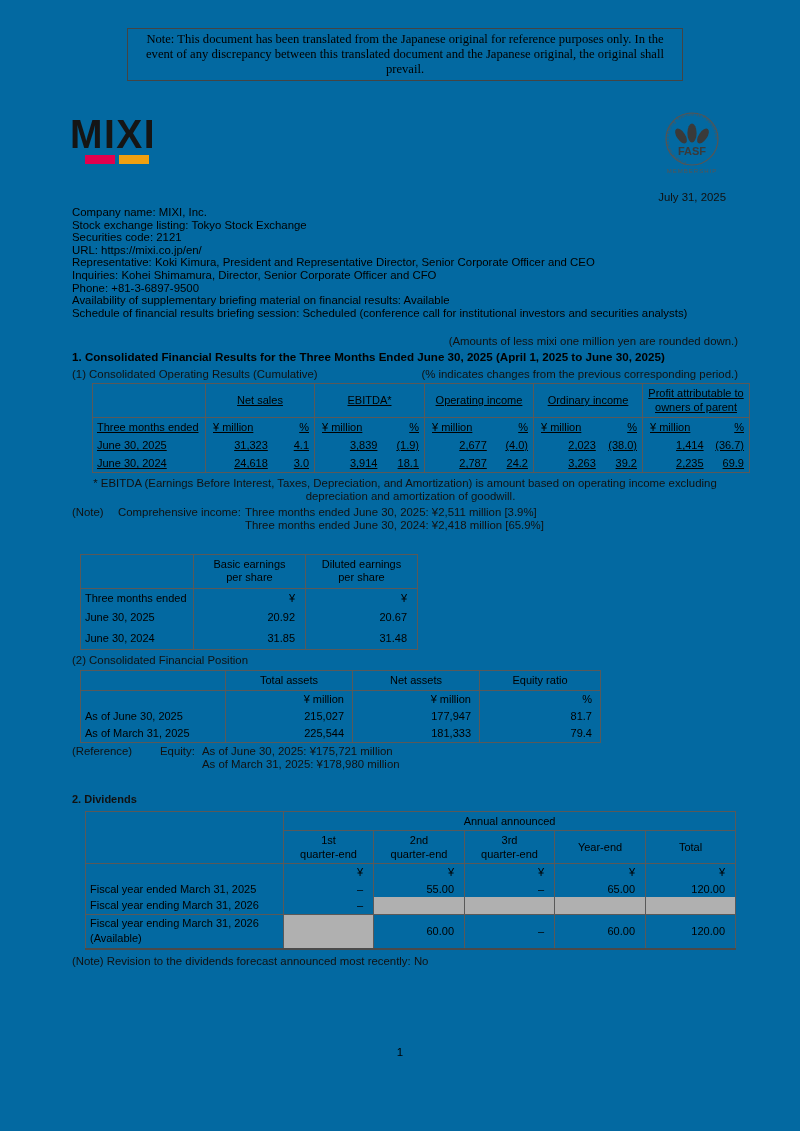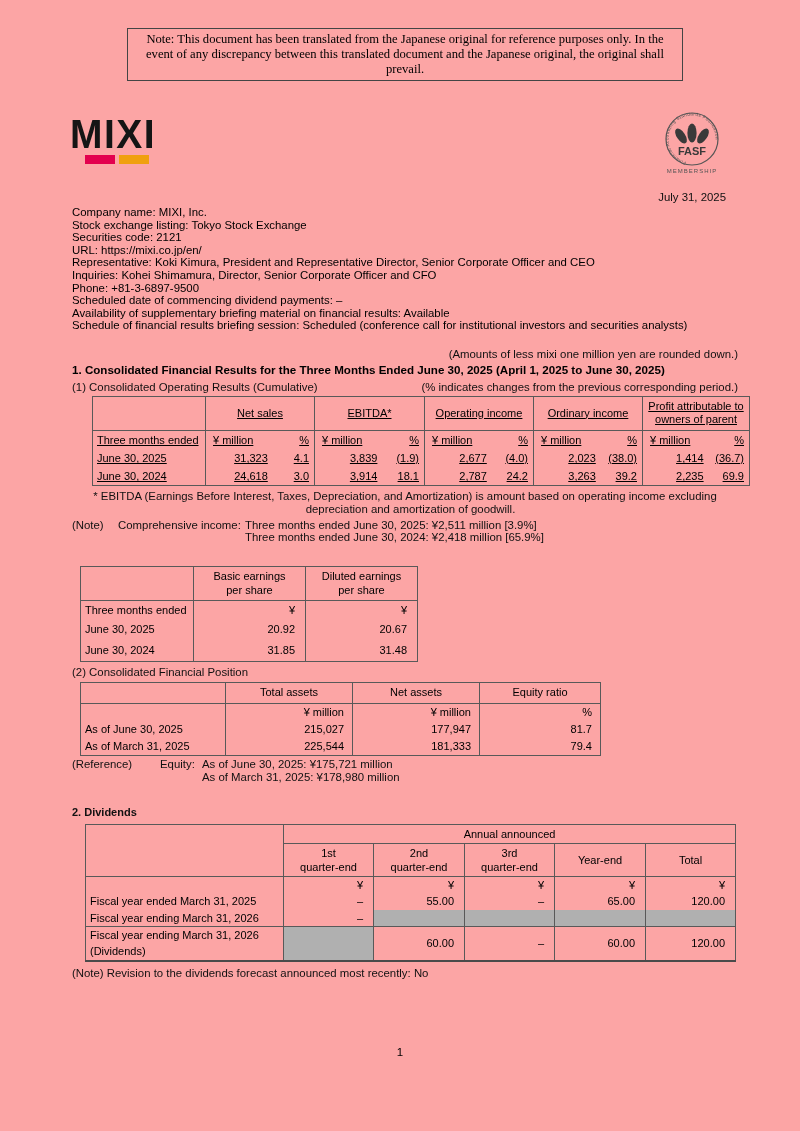--- a/index.html
+++ b/index.html
@@ -1,17 +1,17 @@
 <!DOCTYPE html>
 <html><head>
 <meta charset="utf-8">
 <style>
   html,body{margin:0;padding:0;background:#888;}
   .page{
-    width:800px;height:1131px;background:#fca5a5;position:relative;
+    width:800px;height:1131px;background:#0369a1;position:relative;
     font-family:"Liberation Sans", sans-serif;color:#111;overflow:hidden;
     margin:0 auto;box-sizing:border-box;padding:0 62px 0 72px;
   }
   
   .note-box{
     width:538px;margin:28px auto 0 auto;border:1px solid #444;
     font-family:"Liberation Serif", serif;font-size:12.6px;line-height:15px;
     text-align:center;padding:3px 8px;color:#000;
   }
   
@@ -116,21 +116,20 @@
   <div class="date-line">July 31, 2025</div>
 
   <div class="company-info">
     <div>Company name: MIXI, Inc.</div>
     <div>Stock exchange listing: Tokyo Stock Exchange</div>
     <div>Securities code: 2121</div>
     <div>URL: https://mixi.co.jp/en/</div>
     <div>Representative: Koki Kimura, President and Representative Director, Senior Corporate Officer and CEO</div>
     <div>Inquiries: Kohei Shimamura, Director, Senior Corporate Officer and CFO</div>
     <div>Phone: +81-3-6897-9500</div>
-    <div>Scheduled date of commencing dividend payments: –</div>
     <div>Availability of supplementary briefing material on financial results: Available</div>
     <div>Schedule of financial results briefing session: Scheduled (conference call for institutional investors and securities analysts)</div>
   </div>
 
   <div class="rounding-note">(Amounts of less mixi one million yen are rounded down.)</div>
 
   <div class="sec-heading">1. Consolidated Financial Results for the Three Months Ended June 30, 2025 (April 1, 2025 to June 30, 2025)</div>
 
   <div class="sub-row">
     <span>(1) Consolidated Operating Results (Cumulative)</span>
@@ -414,21 +413,21 @@
         <td class="row-label" style="padding-left:8px;">Fiscal year ending March 31, 2026</td>
         <td class="num">–</td>
         <td class="num" style="background: rgb(176, 176, 176);"></td>
         <td class="num" style="background: rgb(176, 176, 176);"></td>
         <td class="num" style="background: rgb(176, 176, 176);"></td>
         <td class="num" style="background: rgb(176, 176, 176);"></td>
       </tr>
       <tr class="fc-row">
         <td class="row-label label2" style="padding-left:8px;">
           <div>Fiscal year ending March 31, 2026</div>
-          <div>(Dividends)</div>
+          <div>(Available)</div>
         </td>
         <td class="num" style="background: rgb(176, 176, 176);"></td>
         <td class="num">60.00</td>
         <td class="num">–</td>
         <td class="num">60.00</td>
         <td class="num">120.00</td>
       </tr>
     </tbody>
   </table>
 

